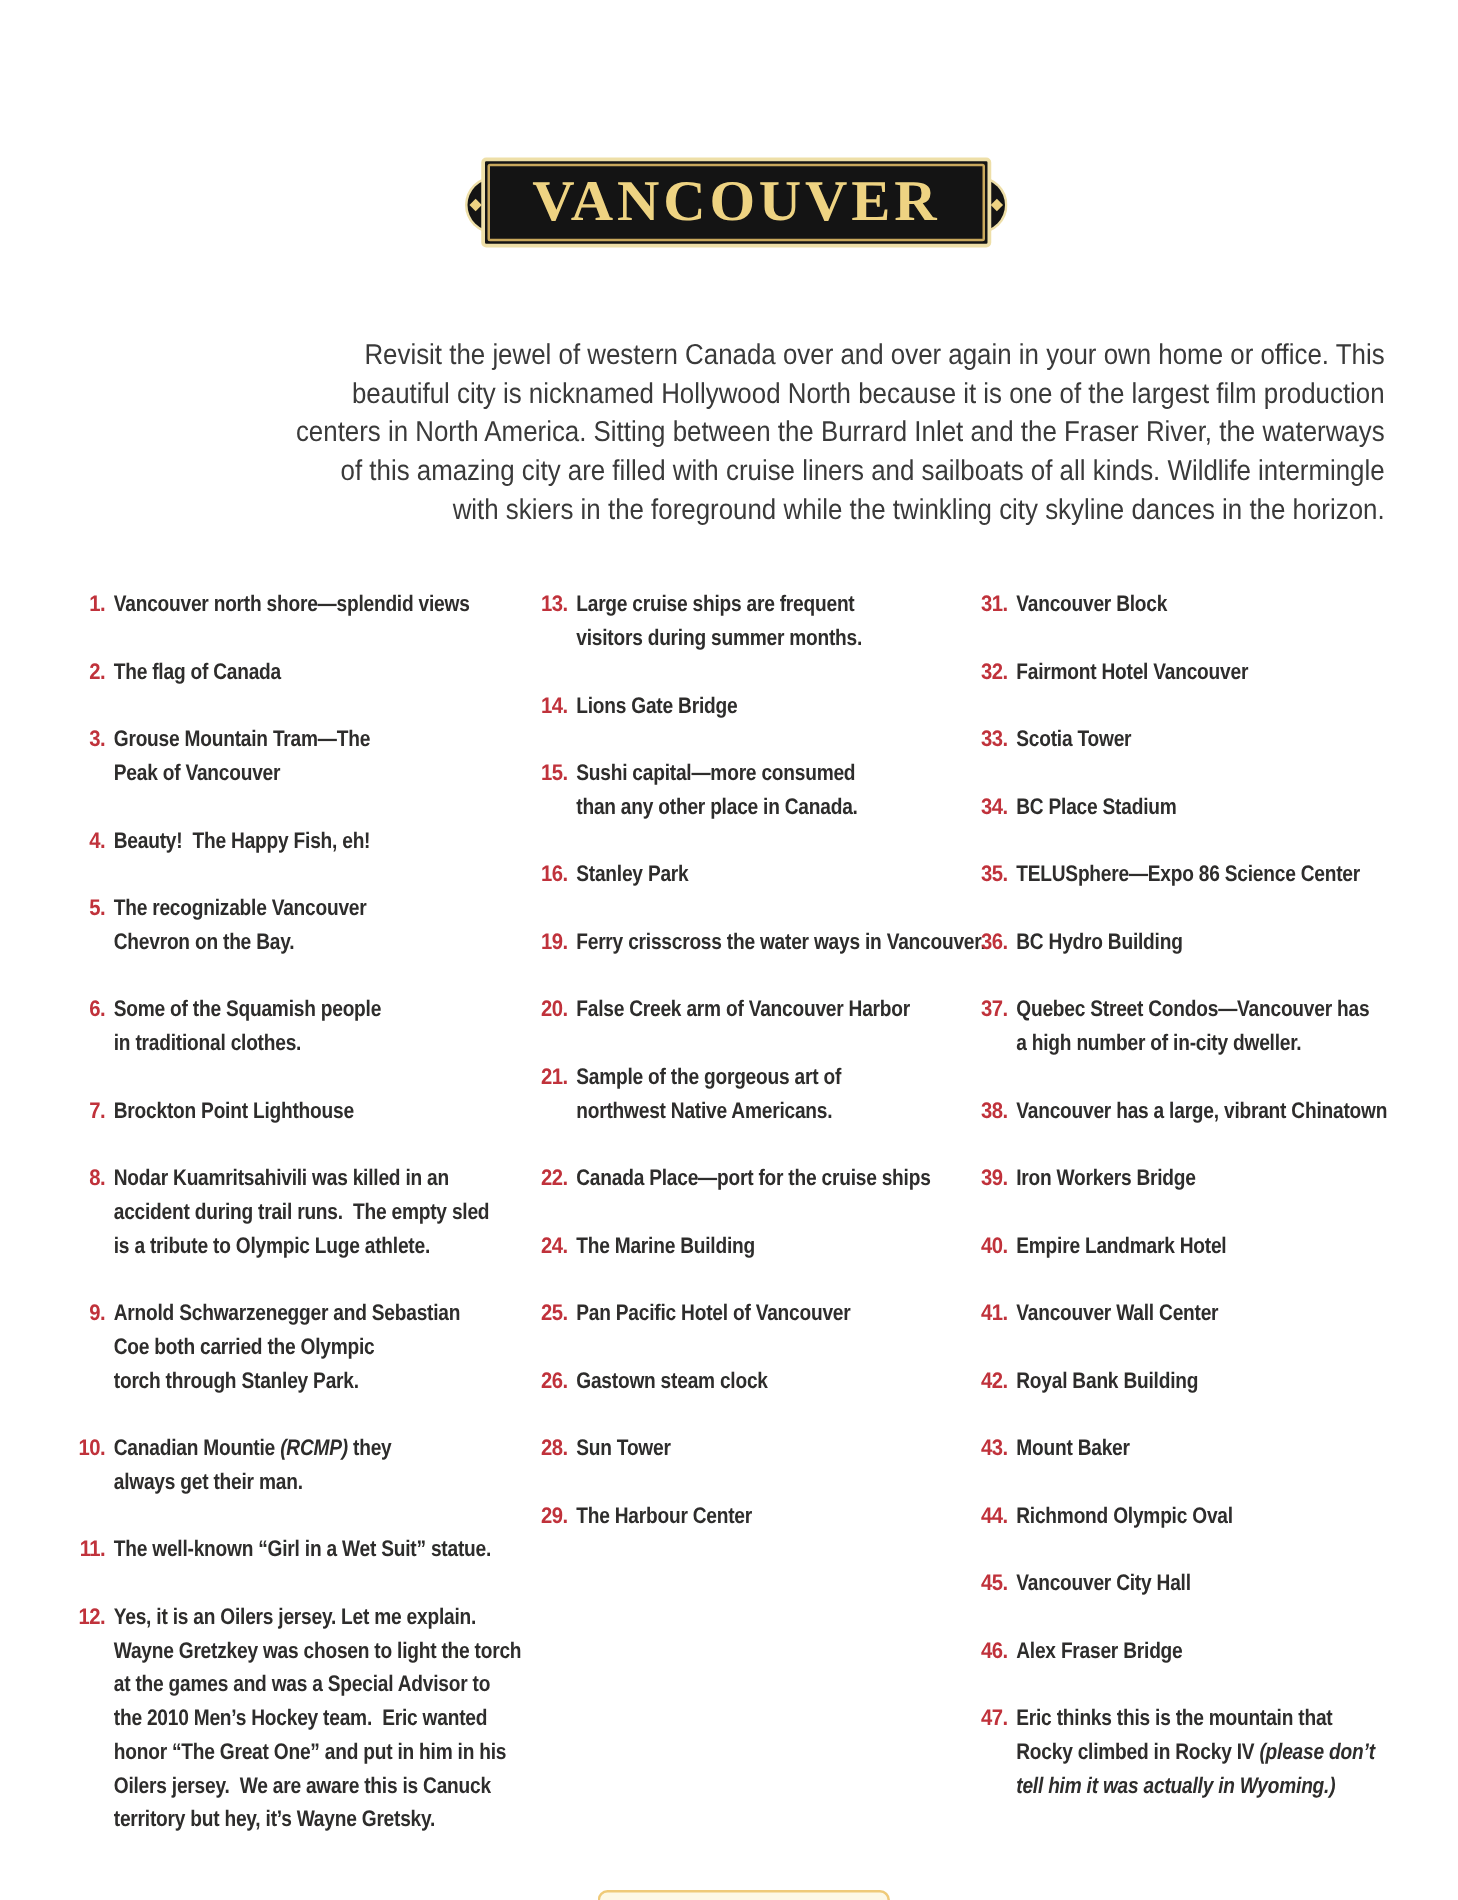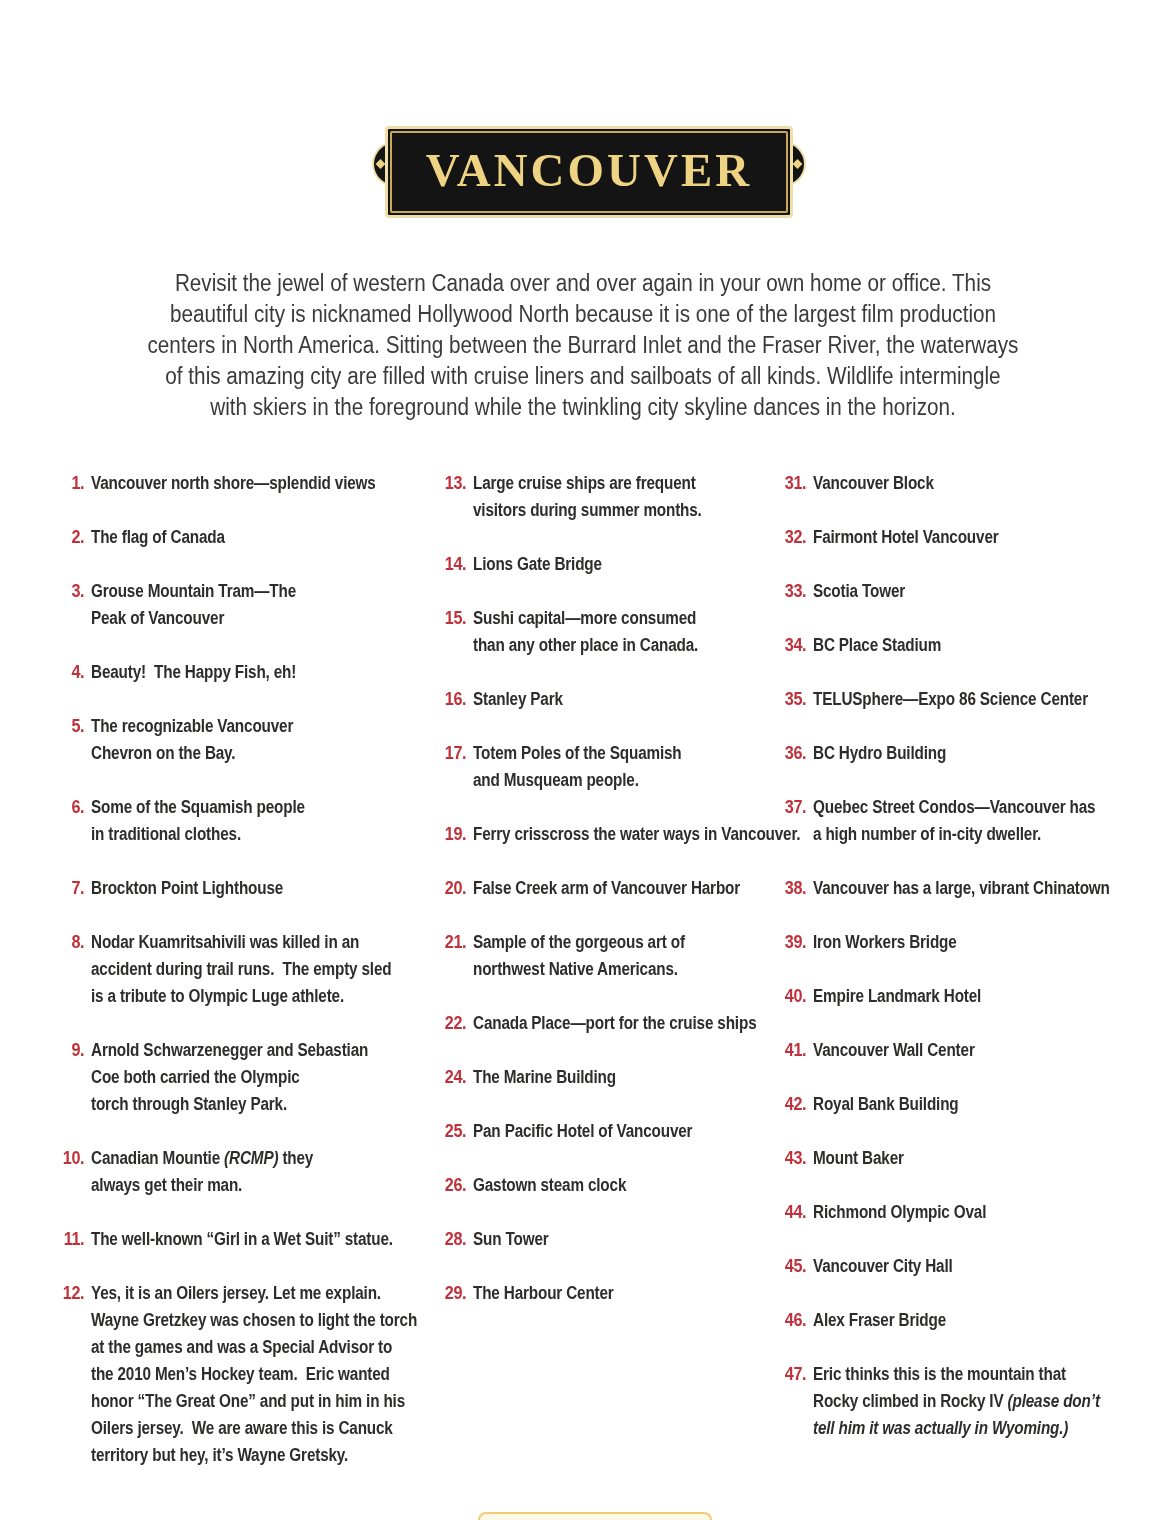--- a/index.html
+++ b/index.html
@@ -9,21 +9,21 @@
     background:#ffffff;
     overflow:hidden;
     font-family:"Liberation Sans", sans-serif;
     color:var(--text, #2e2d2c);
   }
 
   
   .plaque {
     position:absolute;
     left:385px; top:126px;
-    width:408px; height:92px;text-decoration:underline;
+    width:408px; height:72px;text-decoration:underline;
   }
   .plaque-ear {
     position:absolute;
     top:15px;
     width:22px; height:42px;
     background:var(--plaque-bg, #141414);
     border:2px solid var(--plaque-border-outer, #eedfa8);
   }
   .plaque-ear.left  { left:-13px;  border-radius:24px 0 0 24px; border-right:none; }
   .plaque-ear.right { right:-13px; border-radius:0 24px 24px 0; border-left:none; }
@@ -58,35 +58,35 @@
     color:var(--gold-text, #eed382);
     transform:scaleX(1.02);
     white-space:nowrap;
     padding-bottom:4px;
   }
 
   
   .intro {
     position:absolute;
     top:268px; left:0; right:0;
-    text-align:center;
+    text-align:right;
   }
   .intro-line {
     font-size:23px;
     line-height:31px;
     white-space:nowrap;
     transform:scaleX(0.9);
     transform-origin:center top;
     color:#3a3a3a;
   }
 
   
   .col { position:absolute; top:470px; }
   #col0 { left:58px;  width:362px; }
-  #col1 { left:440px; width:362px; }
+  #col1 { left:428px; width:362px; }
   #col2 { left:780px; width:386px; }
 
   .item { display:flex; align-items:flex-start; margin-bottom:27px; }
   .num {
     display:inline-block;
     width:26px; min-width:26px;
     text-align:right;
     font-weight:700;
     font-size:18px;
     line-height:27px;
@@ -247,27 +247,20 @@
         <div class="line">than any other place in Canada.</div>
       </div>
     </div>
     <div class="item">
       <span class="num">16.</span>
       <div class="item-text">
         <div class="line">Stanley Park</div>
       </div>
     </div>
     <div class="item">
-      <span class="num">17.</span>
-      <div class="item-text">
-        <div class="line">Totem Poles of the Squamish</div>
-        <div class="line">and Musqueam people.</div>
-      </div>
-    </div>
-    <div class="item">
       <span class="num">19.</span>
       <div class="item-text">
         <div class="line">Ferry crisscross the water ways in Vancouver.</div>
       </div>
     </div>
     <div class="item">
       <span class="num">20.</span>
       <div class="item-text">
         <div class="line">False Creek arm of Vancouver Harbor</div>
       </div>

